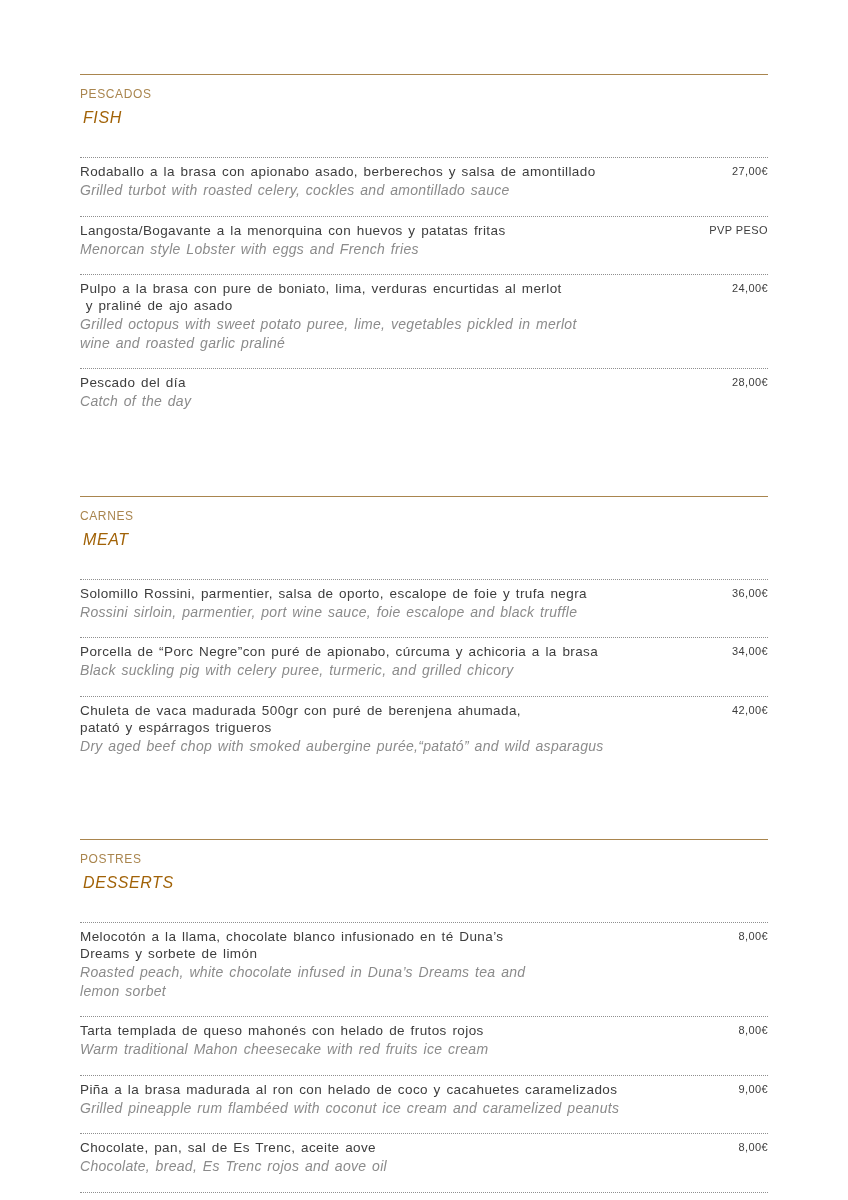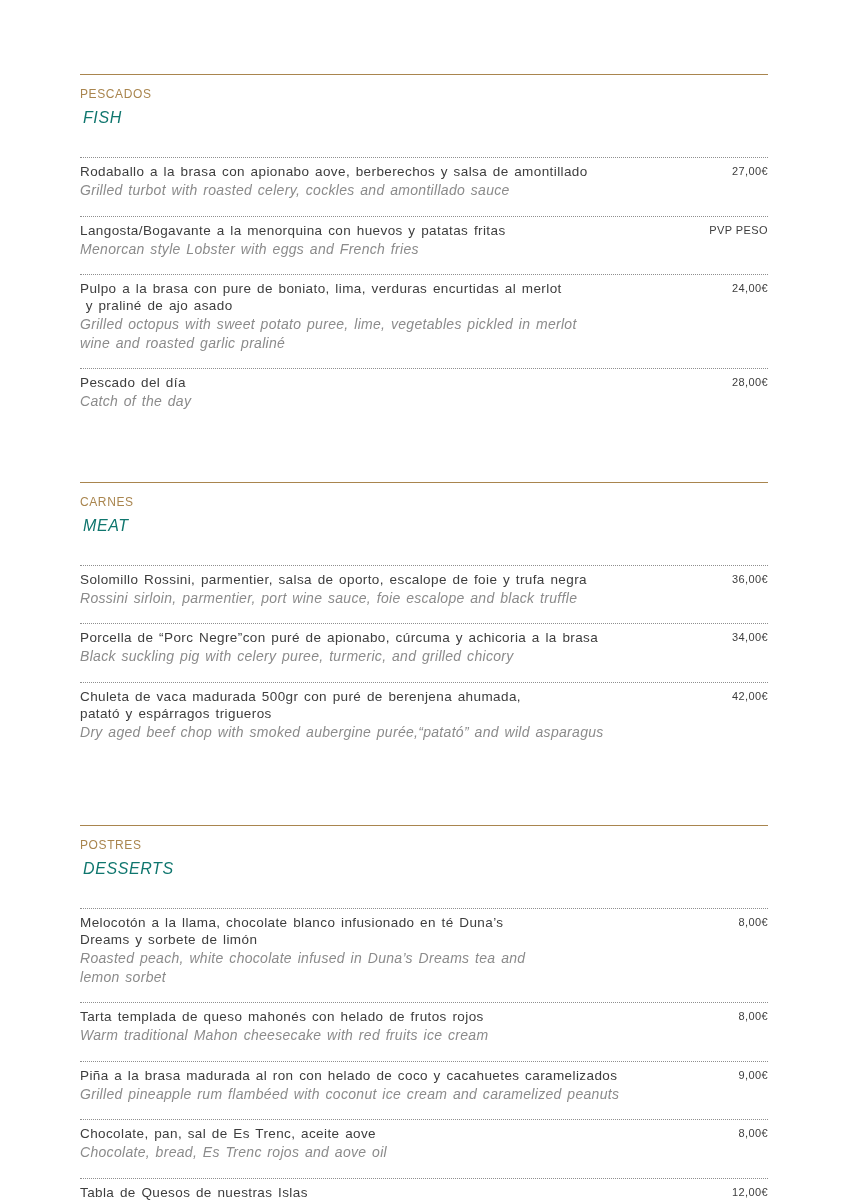--- a/index.html
+++ b/index.html
@@ -13,41 +13,41 @@
     font-family: "Liberation Sans", sans-serif;
     color: #3d3d3d;
     overflow: hidden;
   }
   .page {
     width: 688px;
     margin: 0 0 0 80px;
     padding-top: 74px;
   }
   .section { display: block; }
-  .section:nth-of-type(2) { margin-top: 55px; }
+  .section:nth-of-type(2) { margin-top: 69px; }
   .section:nth-of-type(3) { margin-top: 68px; }
   .section-rule {
     border: none;
     border-top: 1px solid #a9854e;
     margin: 0 0 9px 0;
     height: 0;
   }
   .section-title {
     font-size: 12px;
     line-height: 20px;
     letter-spacing: 0.6px;
     color: #a9854e;
     font-weight: 400;
     margin: 0;
   }
   .section-subtitle {
     font-size: 16px;
     line-height: 19px;
     letter-spacing: 0.6px;
-    color: #0f766e;
+    color: #a16207;
     font-style: italic;
     margin: 4px 0 0 3px;
   }
   .items {
     margin-top: 30px;
   }
   .item {
     display: flex;
     align-items: flex-start;
     justify-content: space-between;
@@ -90,21 +90,21 @@
 
 <main class="page">
   <div id="sections-root">
   <section class="section">
     <hr class="section-rule">
     <h2 class="section-title">PESCADOS</h2>
     <div class="section-subtitle">FISH</div>
     <div class="items">
   <div class="item">
     <div class="item-text">
-      <div class="item-name">Rodaballo a la brasa con apionabo aove, berberechos y salsa de amontillado</div>
+      <div class="item-name">Rodaballo a la brasa con apionabo asado, berberechos y salsa de amontillado</div>
       <div class="item-translation">Grilled turbot with roasted celery, cockles and amontillado sauce</div>
     </div>
     <div class="item-price">27,00€</div>
   </div>
 
   <div class="item">
     <div class="item-text">
       <div class="item-name">Langosta/Bogavante a la menorquina con huevos y patatas fritas</div>
       <div class="item-translation">Menorcan style Lobster with eggs and French fries</div>
     </div>

